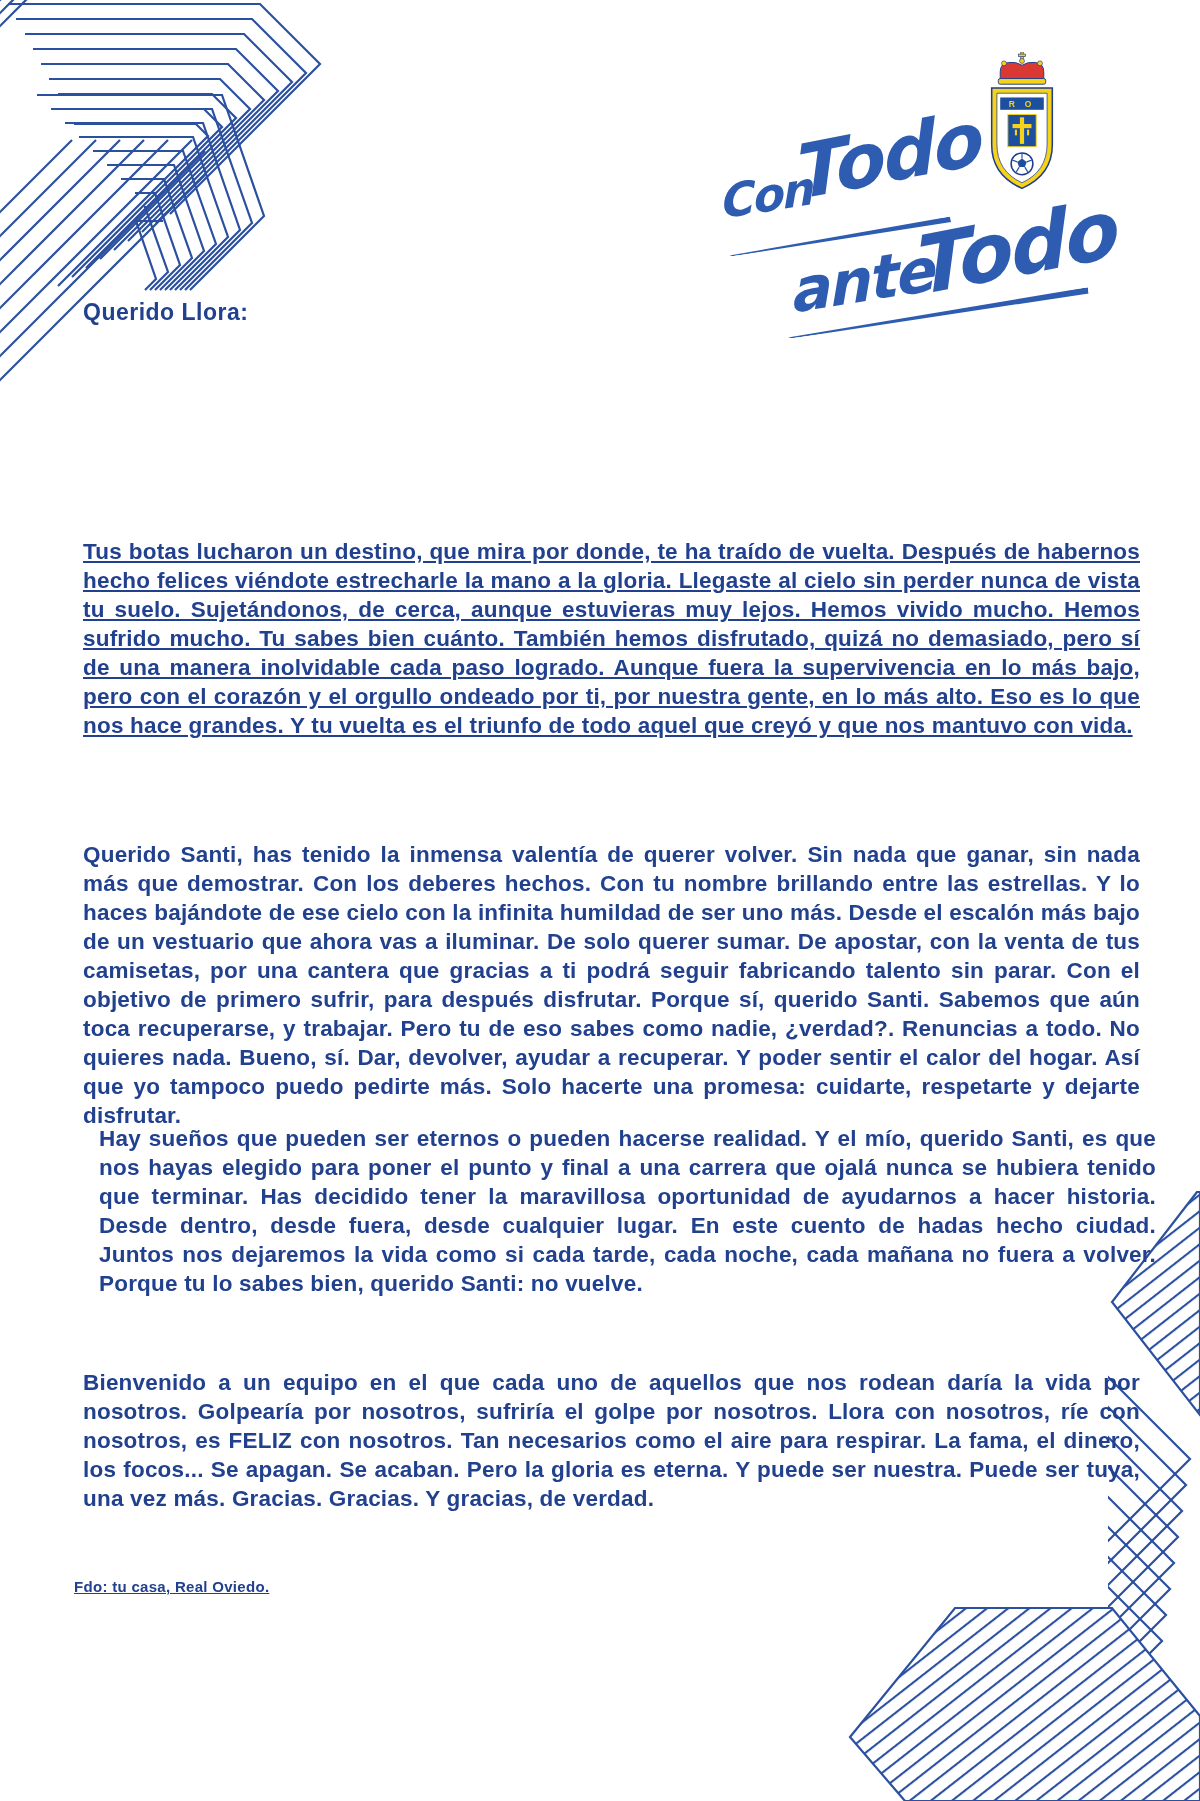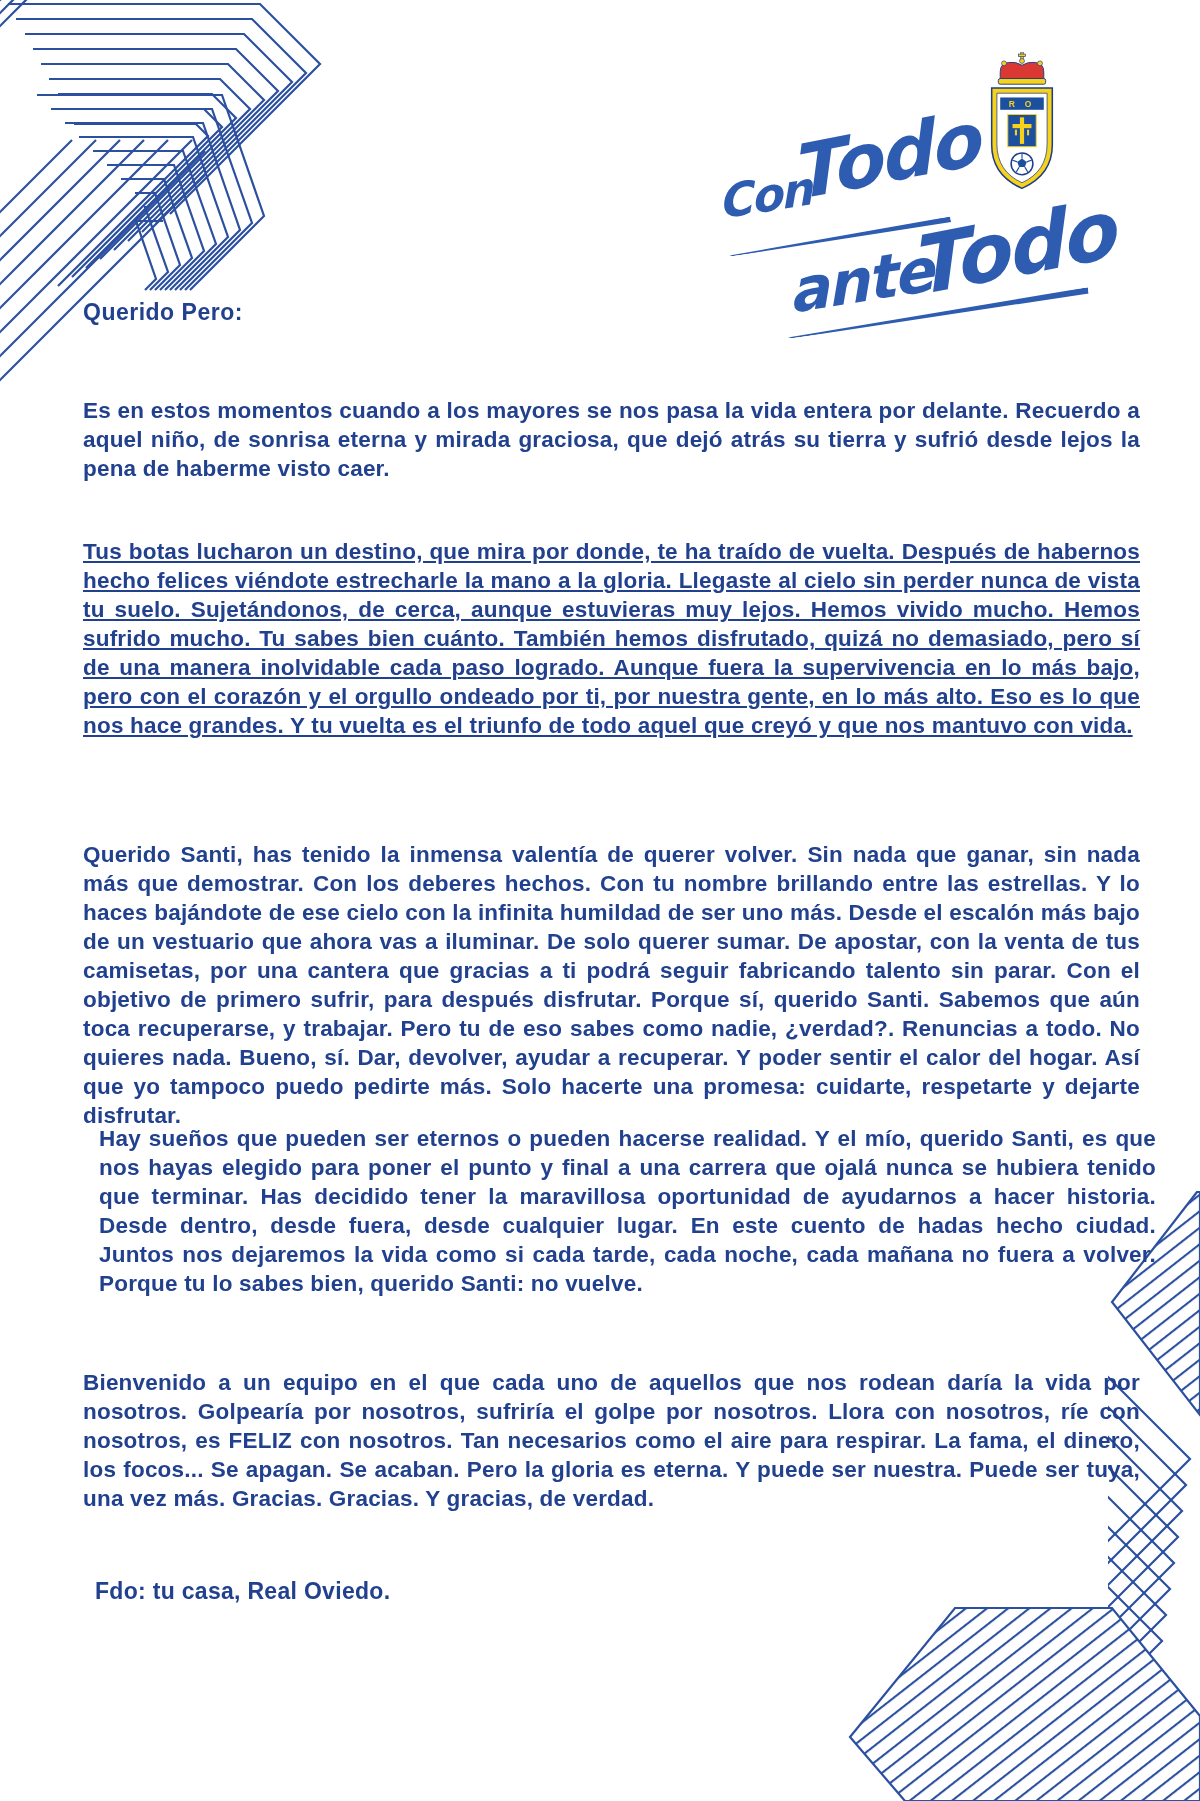--- a/index.html
+++ b/index.html
@@ -61,25 +61,26 @@
     font-weight:700;
     letter-spacing:0.5px;
   }
   .p1{top:396px;}
   .p2{top:537px;text-decoration:underline;}
   .p3{top:840px;}
   .p4{top:1124px;margin-left:16px;}
   .p5{top:1368px;}
   .signature{
     position:absolute;
-    left:95px;top:1578px;
+    left:74px;top:1578px;
     color:#21418f;
-    font-size:23px;
+    font-size:15px;
     font-weight:600;
     letter-spacing:0.3px;
+    text-decoration:underline;
   }
 </style>
 </head>
 <body>
 
 <div class="page">
 
   <svg class="deco deco-top-left" width="560" height="520" viewBox="0 0 560 520" fill="none" stroke="#2b509f" stroke-width="2.2" stroke-linejoin="miter">
 
     <path d="M34,-8 L-30,56"></path>
@@ -184,23 +185,22 @@
             <line x1="45" y1="116" x2="50.5" y2="114"></line>
             <line x1="43" y1="121.5" x2="46" y2="126.5"></line>
             <line x1="37" y1="121.5" x2="34" y2="126.5"></line>
             <line x1="35" y1="116" x2="29.5" y2="114"></line>
           </g>
         </g>
       </g>
     </svg>
   </div>
 
-  <div class="greeting">Querido Pero:</div>
-
-  <div class="letter-text p1">Es en estos momentos cuando a los mayores se nos pasa la vida entera por delante. Recuerdo a aquel niño, de sonrisa eterna y mirada graciosa, que dejó atrás su tierra y sufrió desde lejos la pena de haberme visto caer.</div>
+  <div class="greeting">Querido Llora:</div>
+
   <div class="letter-text p2">Tus botas lucharon un destino, que mira por donde, te ha traído de vuelta. Después de habernos hecho felices viéndote estrecharle la mano a la gloria. Llegaste al cielo sin perder nunca de vista tu suelo. Sujetándonos, de cerca, aunque estuvieras muy lejos. Hemos vivido mucho. Hemos sufrido mucho. Tu sabes bien cuánto. También hemos disfrutado, quizá no demasiado, pero sí de una manera inolvidable cada paso logrado. Aunque fuera la supervivencia en lo más bajo, pero con el corazón y el orgullo ondeado por ti, por nuestra gente, en lo más alto. Eso es lo que nos hace grandes. Y tu vuelta es el triunfo de todo aquel que creyó y que nos mantuvo con vida.</div>
   <div class="letter-text p3">Querido Santi, has tenido la inmensa valentía de querer volver. Sin nada que ganar, sin nada más que demostrar. Con los deberes hechos. Con tu nombre brillando entre las estrellas. Y lo haces bajándote de ese cielo con la infinita humildad de ser uno más. Desde el escalón más bajo de un vestuario que ahora vas a iluminar. De solo querer sumar. De apostar, con la venta de tus camisetas, por una cantera que gracias a ti podrá seguir fabricando talento sin parar. Con el objetivo de primero sufrir, para después disfrutar. Porque sí, querido Santi. Sabemos que aún toca recuperarse, y trabajar. Pero tu de eso sabes como nadie, ¿verdad?. Renuncias a todo. No quieres nada. Bueno, sí. Dar, devolver, ayudar a recuperar. Y poder sentir el calor del hogar. Así que yo tampoco puedo pedirte más. Solo hacerte una promesa: cuidarte, respetarte y dejarte disfrutar.</div>
   <div class="letter-text p4">Hay sueños que pueden ser eternos o pueden hacerse realidad. Y el mío, querido Santi, es que nos hayas elegido para poner el punto y final a una carrera que ojalá nunca se hubiera tenido que terminar. Has decidido tener la maravillosa oportunidad de ayudarnos a hacer historia. Desde dentro, desde fuera, desde cualquier lugar. En este cuento de hadas hecho ciudad. Juntos nos dejaremos la vida como si cada tarde, cada noche, cada mañana no fuera a volver. Porque tu lo sabes bien, querido Santi: no vuelve.</div>
   <div class="letter-text p5">Bienvenido a un equipo en el que cada uno de aquellos que nos rodean daría la vida por nosotros. Golpearía por nosotros, sufriría el golpe por nosotros. Llora con nosotros, ríe con nosotros, es FELIZ con nosotros. Tan necesarios como el aire para respirar. La fama, el dinero, los focos... Se apagan. Se acaban. Pero la gloria es eterna. Y puede ser nuestra. Puede ser tuya, una vez más. Gracias. Gracias. Y gracias, de verdad.</div>
 
   <div class="signature">Fdo: tu casa, Real Oviedo.</div>
 
 </div>
 
 </body></html>

